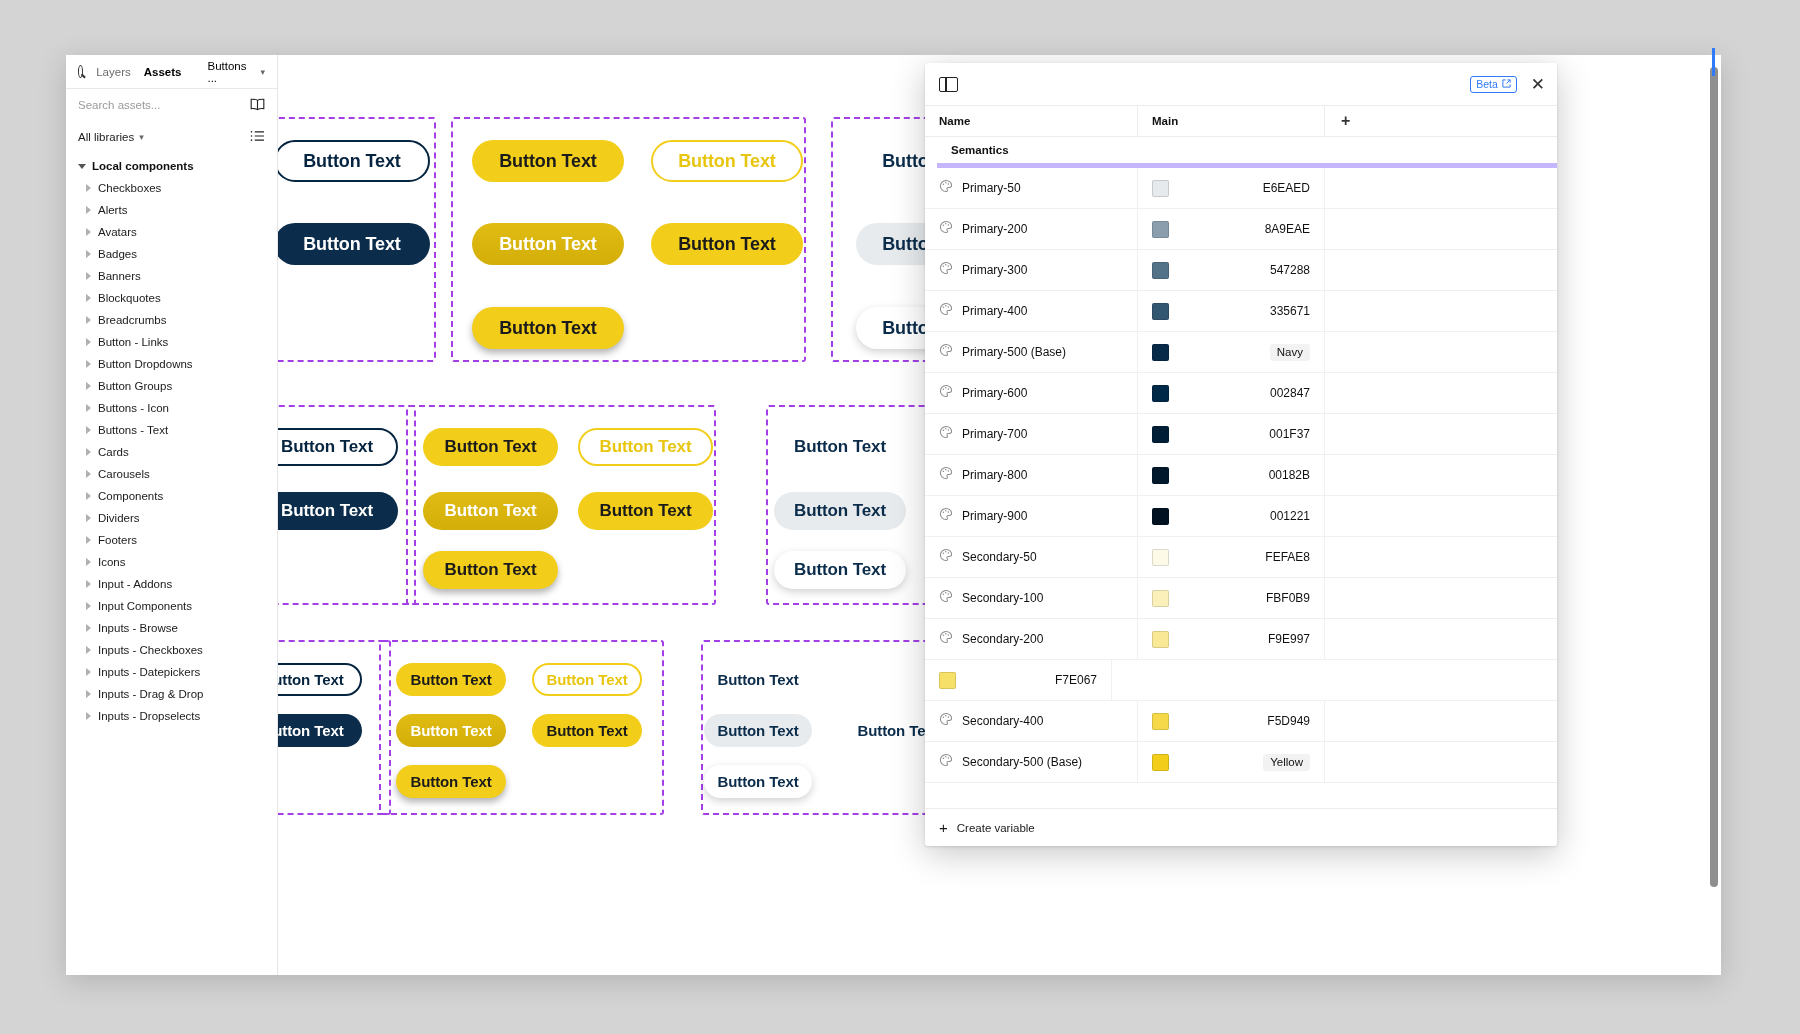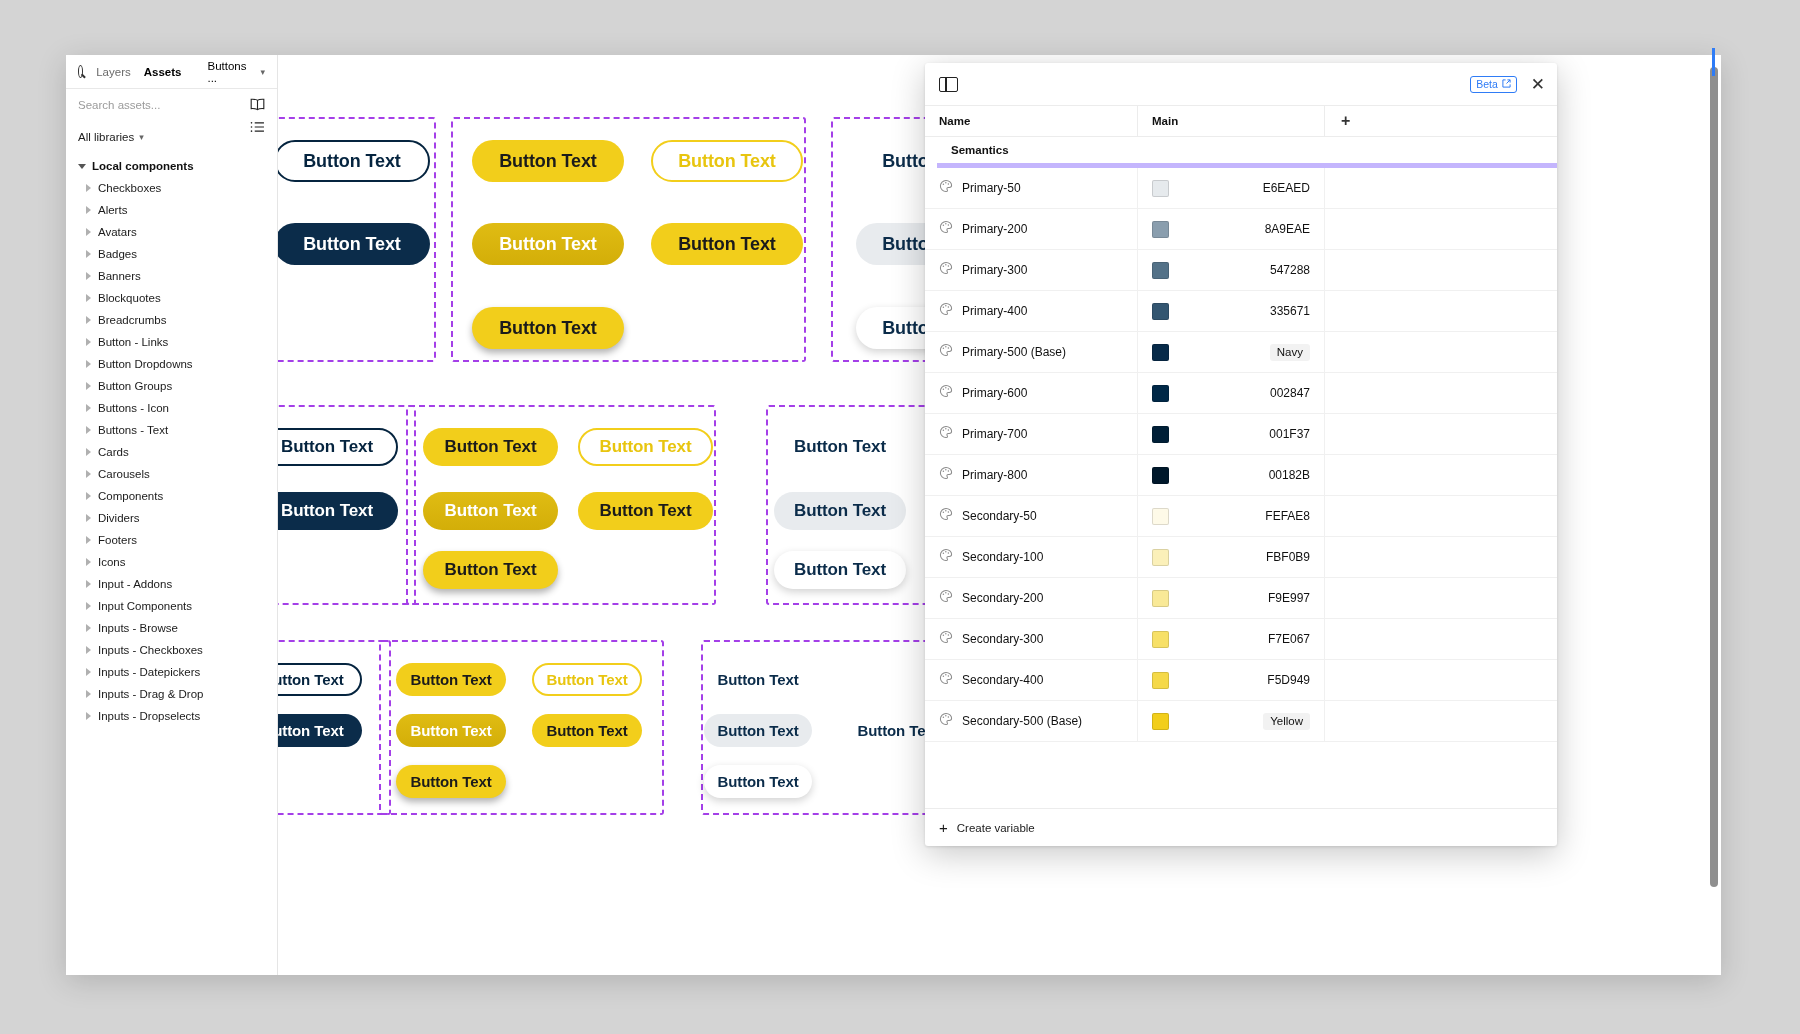--- a/index.html
+++ b/index.html
@@ -93,21 +93,21 @@
   #search-row {
     height: 32px;
     display: flex; align-items: center; justify-content: space-between;
     padding: 0 12px;
     font-size: 11.5px;
   }
   #search-input-text { color: #9b9b9b; }
 
   #lib-row {
     height: 32px;
-    display: flex; justify-content: space-between;
+    display: flex; align-items: center; justify-content: space-between;
     padding: 0 12px;
     font-size: 11.5px; color: #1a1a1a;
   }
   #lib-left { display:flex; align-items:center; gap:4px; }
 
   #tree { padding-top: 2px; }
   .tree-group {
     display: flex; align-items: center; gap: 6px;
     padding: 5px 12px;
     font-size: 11.5px; font-weight: bold; color:#111;
@@ -650,20 +650,36 @@
             <div class="cell extra"></div>
           </div>
           <div class="var-row">
             <div class="cell name">
               <span class="palette-icon"><svg width="14" height="14" viewBox="0 0 16 16" fill="none" stroke="#8a8a8a" stroke-width="1.15">
                   <path d="M8 1.6c3.5 0 6.4 2.5 6.4 5.6 0 1.7-1.4 2.6-2.7 2.6h-1.3c-.8 0-1.4.6-1.4 1.4 0 .4.2.7.4 1 .2.3.3.6.3.9 0 .8-.6 1.3-1.7 1.3-3.5 0-6.4-2.9-6.4-6.4S4.5 1.6 8 1.6z"></path>
                   <circle cx="5" cy="6" r="0.85" fill="#8a8a8a" stroke="none"></circle>
                   <circle cx="7.8" cy="4.4" r="0.85" fill="#8a8a8a" stroke="none"></circle>
                   <circle cx="10.7" cy="5.8" r="0.85" fill="#8a8a8a" stroke="none"></circle>
                 </svg></span>
+              <span class="var-name">Primary-900</span>
+            </div>
+            <div class="cell main">
+              <span class="swatch" style="background: rgb(0, 18, 33);"></span>
+              <span class="hexval">001221</span>
+            </div>
+            <div class="cell extra"></div>
+          </div>
+          <div class="var-row">
+            <div class="cell name">
+              <span class="palette-icon"><svg width="14" height="14" viewBox="0 0 16 16" fill="none" stroke="#8a8a8a" stroke-width="1.15">
+                  <path d="M8 1.6c3.5 0 6.4 2.5 6.4 5.6 0 1.7-1.4 2.6-2.7 2.6h-1.3c-.8 0-1.4.6-1.4 1.4 0 .4.2.7.4 1 .2.3.3.6.3.9 0 .8-.6 1.3-1.7 1.3-3.5 0-6.4-2.9-6.4-6.4S4.5 1.6 8 1.6z"></path>
+                  <circle cx="5" cy="6" r="0.85" fill="#8a8a8a" stroke="none"></circle>
+                  <circle cx="7.8" cy="4.4" r="0.85" fill="#8a8a8a" stroke="none"></circle>
+                  <circle cx="10.7" cy="5.8" r="0.85" fill="#8a8a8a" stroke="none"></circle>
+                </svg></span>
               <span class="var-name">Secondary-50</span>
             </div>
             <div class="cell main">
               <span class="swatch" style="background: rgb(254, 250, 232);"></span>
               <span class="hexval">FEFAE8</span>
             </div>
             <div class="cell extra"></div>
           </div>
           <div class="var-row">
             <div class="cell name">
@@ -691,29 +707,20 @@
                 </svg></span>
               <span class="var-name">Secondary-200</span>
             </div>
             <div class="cell main">
               <span class="swatch" style="background: rgb(249, 233, 151);"></span>
               <span class="hexval">F9E997</span>
             </div>
             <div class="cell extra"></div>
           </div>
           <div class="var-row">
-            <div class="cell name">
-              <span class="palette-icon"><svg width="14" height="14" viewBox="0 0 16 16" fill="none" stroke="#8a8a8a" stroke-width="1.15">
-                  <path d="M8 1.6c3.5 0 6.4 2.5 6.4 5.6 0 1.7-1.4 2.6-2.7 2.6h-1.3c-.8 0-1.4.6-1.4 1.4 0 .4.2.7.4 1 .2.3.3.6.3.9 0 .8-.6 1.3-1.7 1.3-3.5 0-6.4-2.9-6.4-6.4S4.5 1.6 8 1.6z"></path>
-                  <circle cx="5" cy="6" r="0.85" fill="#8a8a8a" stroke="none"></circle>
-                  <circle cx="7.8" cy="4.4" r="0.85" fill="#8a8a8a" stroke="none"></circle>
-                  <circle cx="10.7" cy="5.8" r="0.85" fill="#8a8a8a" stroke="none"></circle>
-                </svg></span>
-              <span class="var-name">Secondary-300</span>
-            </div>
             <div class="cell main">
               <span class="swatch" style="background: rgb(247, 224, 103);"></span>
               <span class="hexval">F7E067</span>
             </div>
             <div class="cell extra"></div>
           </div>
           <div class="var-row">
             <div class="cell name">
               <span class="palette-icon"><svg width="14" height="14" viewBox="0 0 16 16" fill="none" stroke="#8a8a8a" stroke-width="1.15">
                   <path d="M8 1.6c3.5 0 6.4 2.5 6.4 5.6 0 1.7-1.4 2.6-2.7 2.6h-1.3c-.8 0-1.4.6-1.4 1.4 0 .4.2.7.4 1 .2.3.3.6.3.9 0 .8-.6 1.3-1.7 1.3-3.5 0-6.4-2.9-6.4-6.4S4.5 1.6 8 1.6z"></path>

